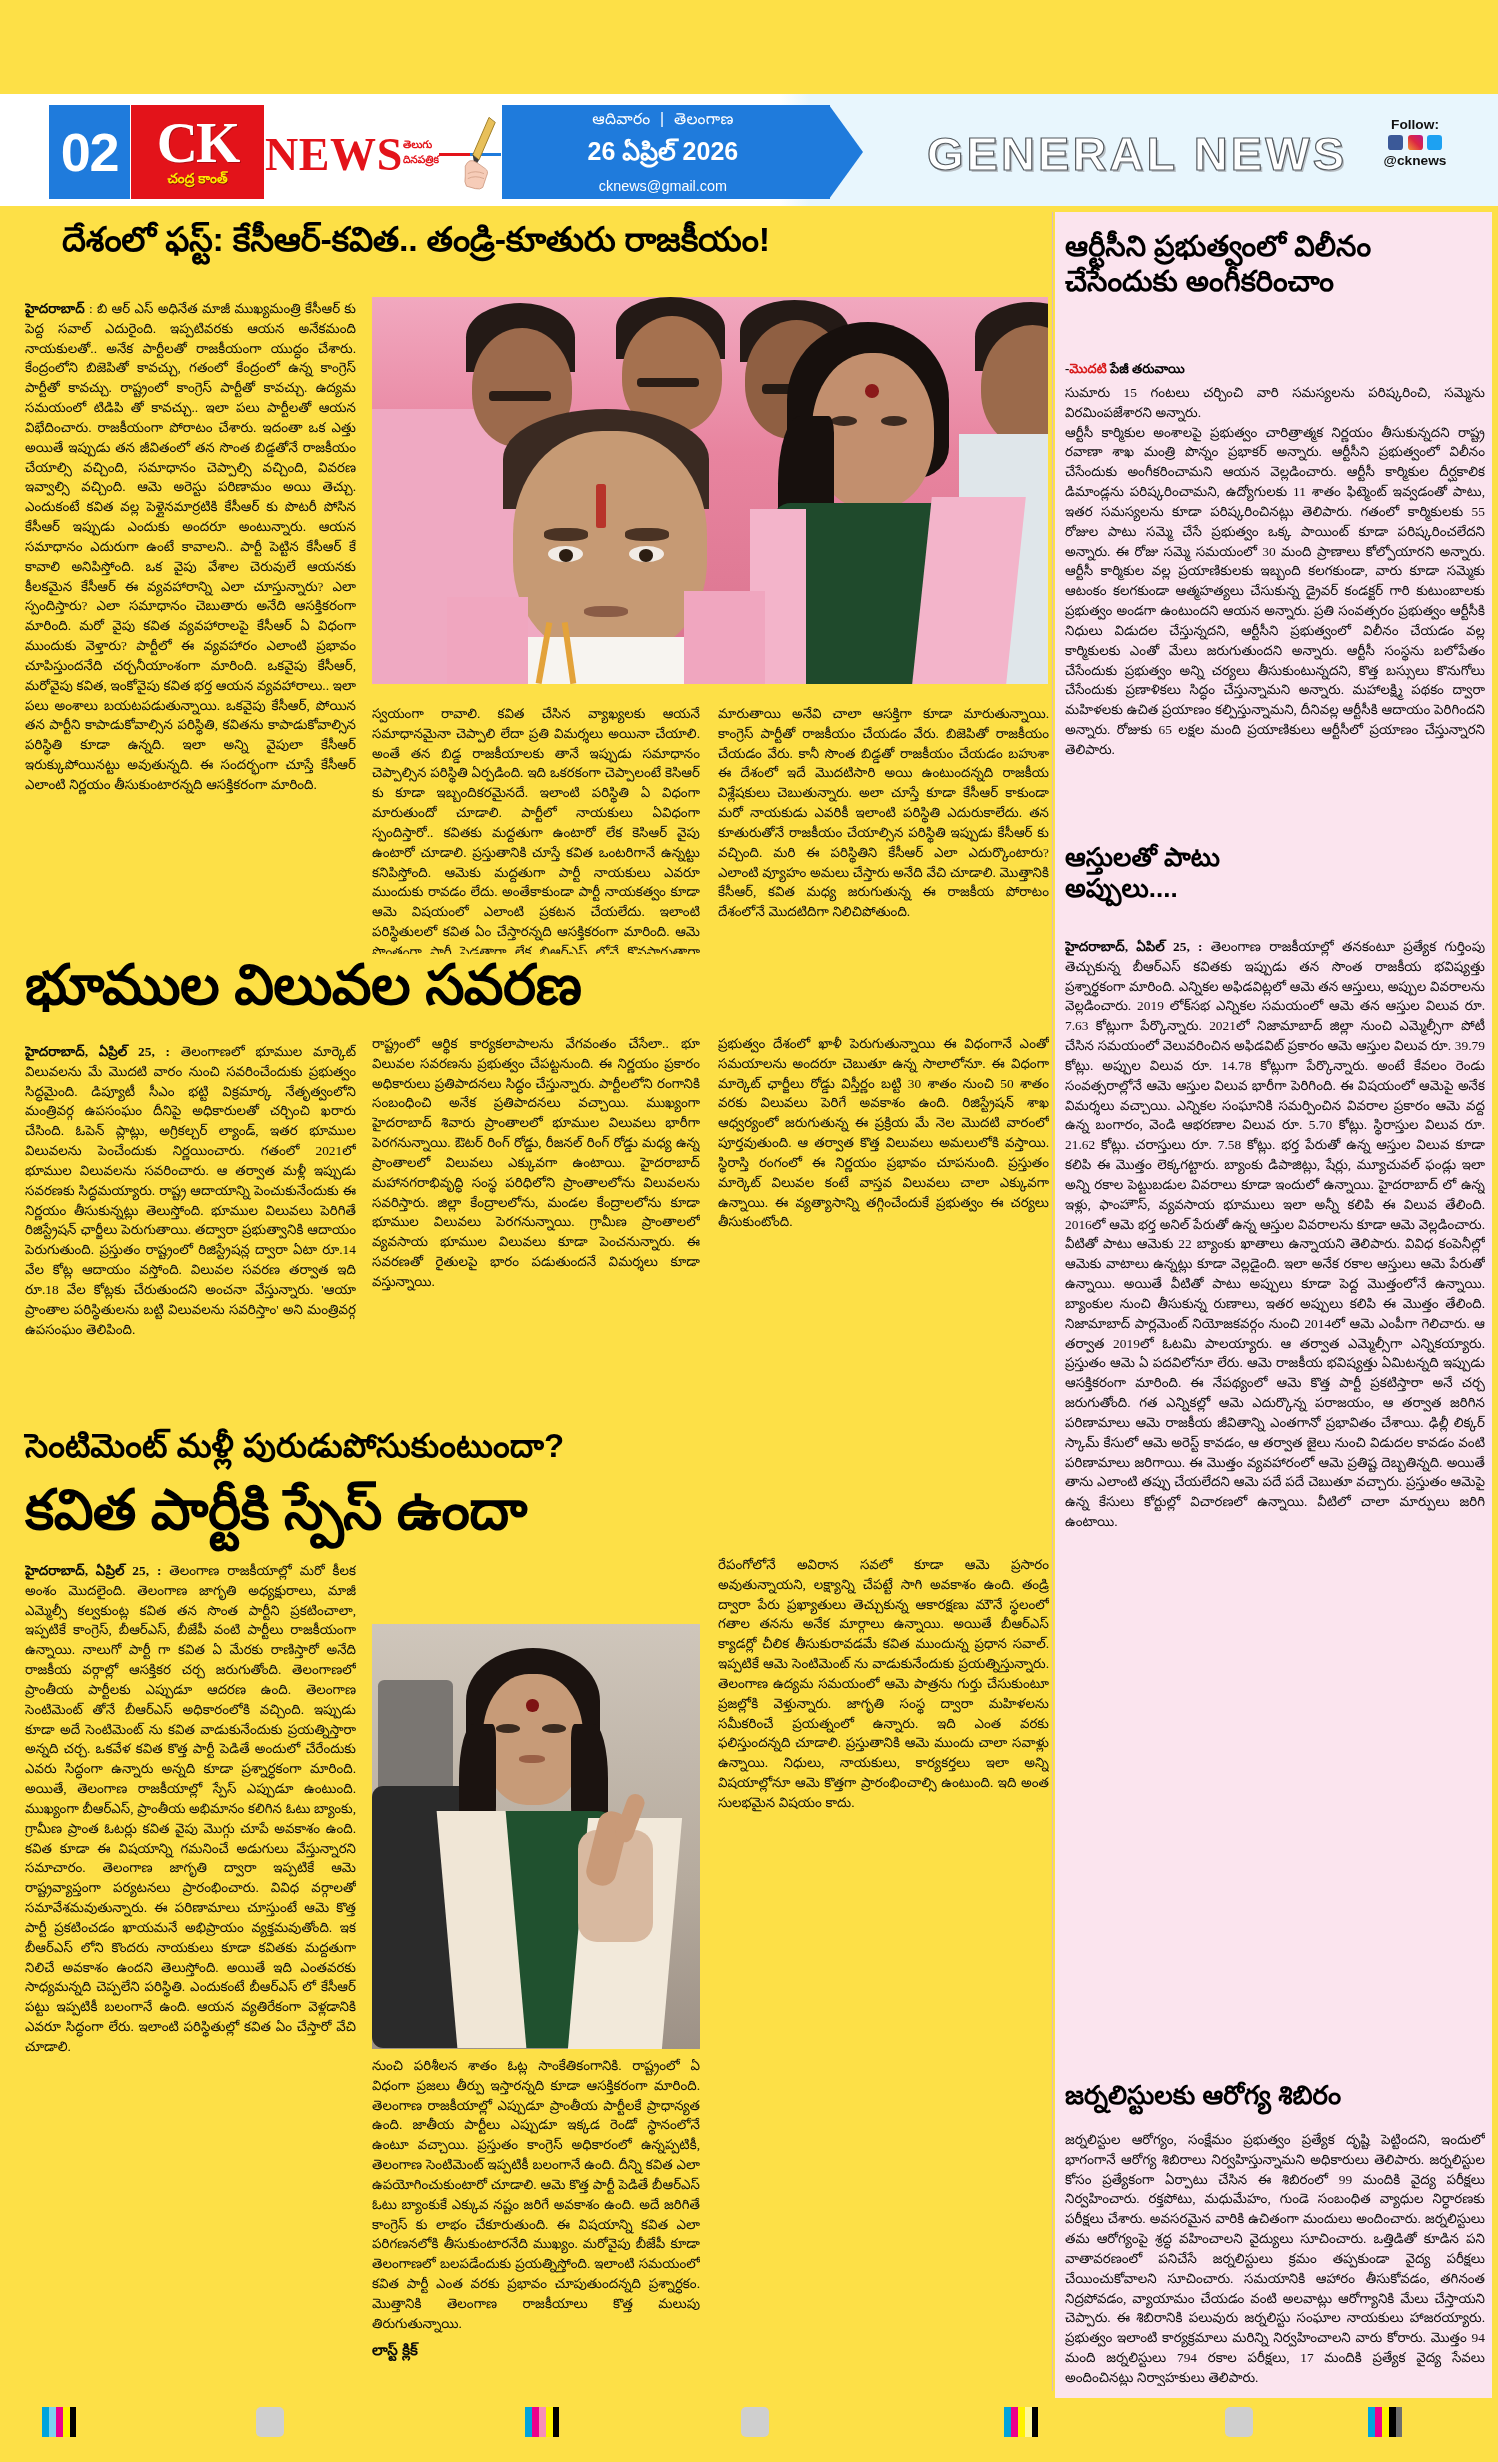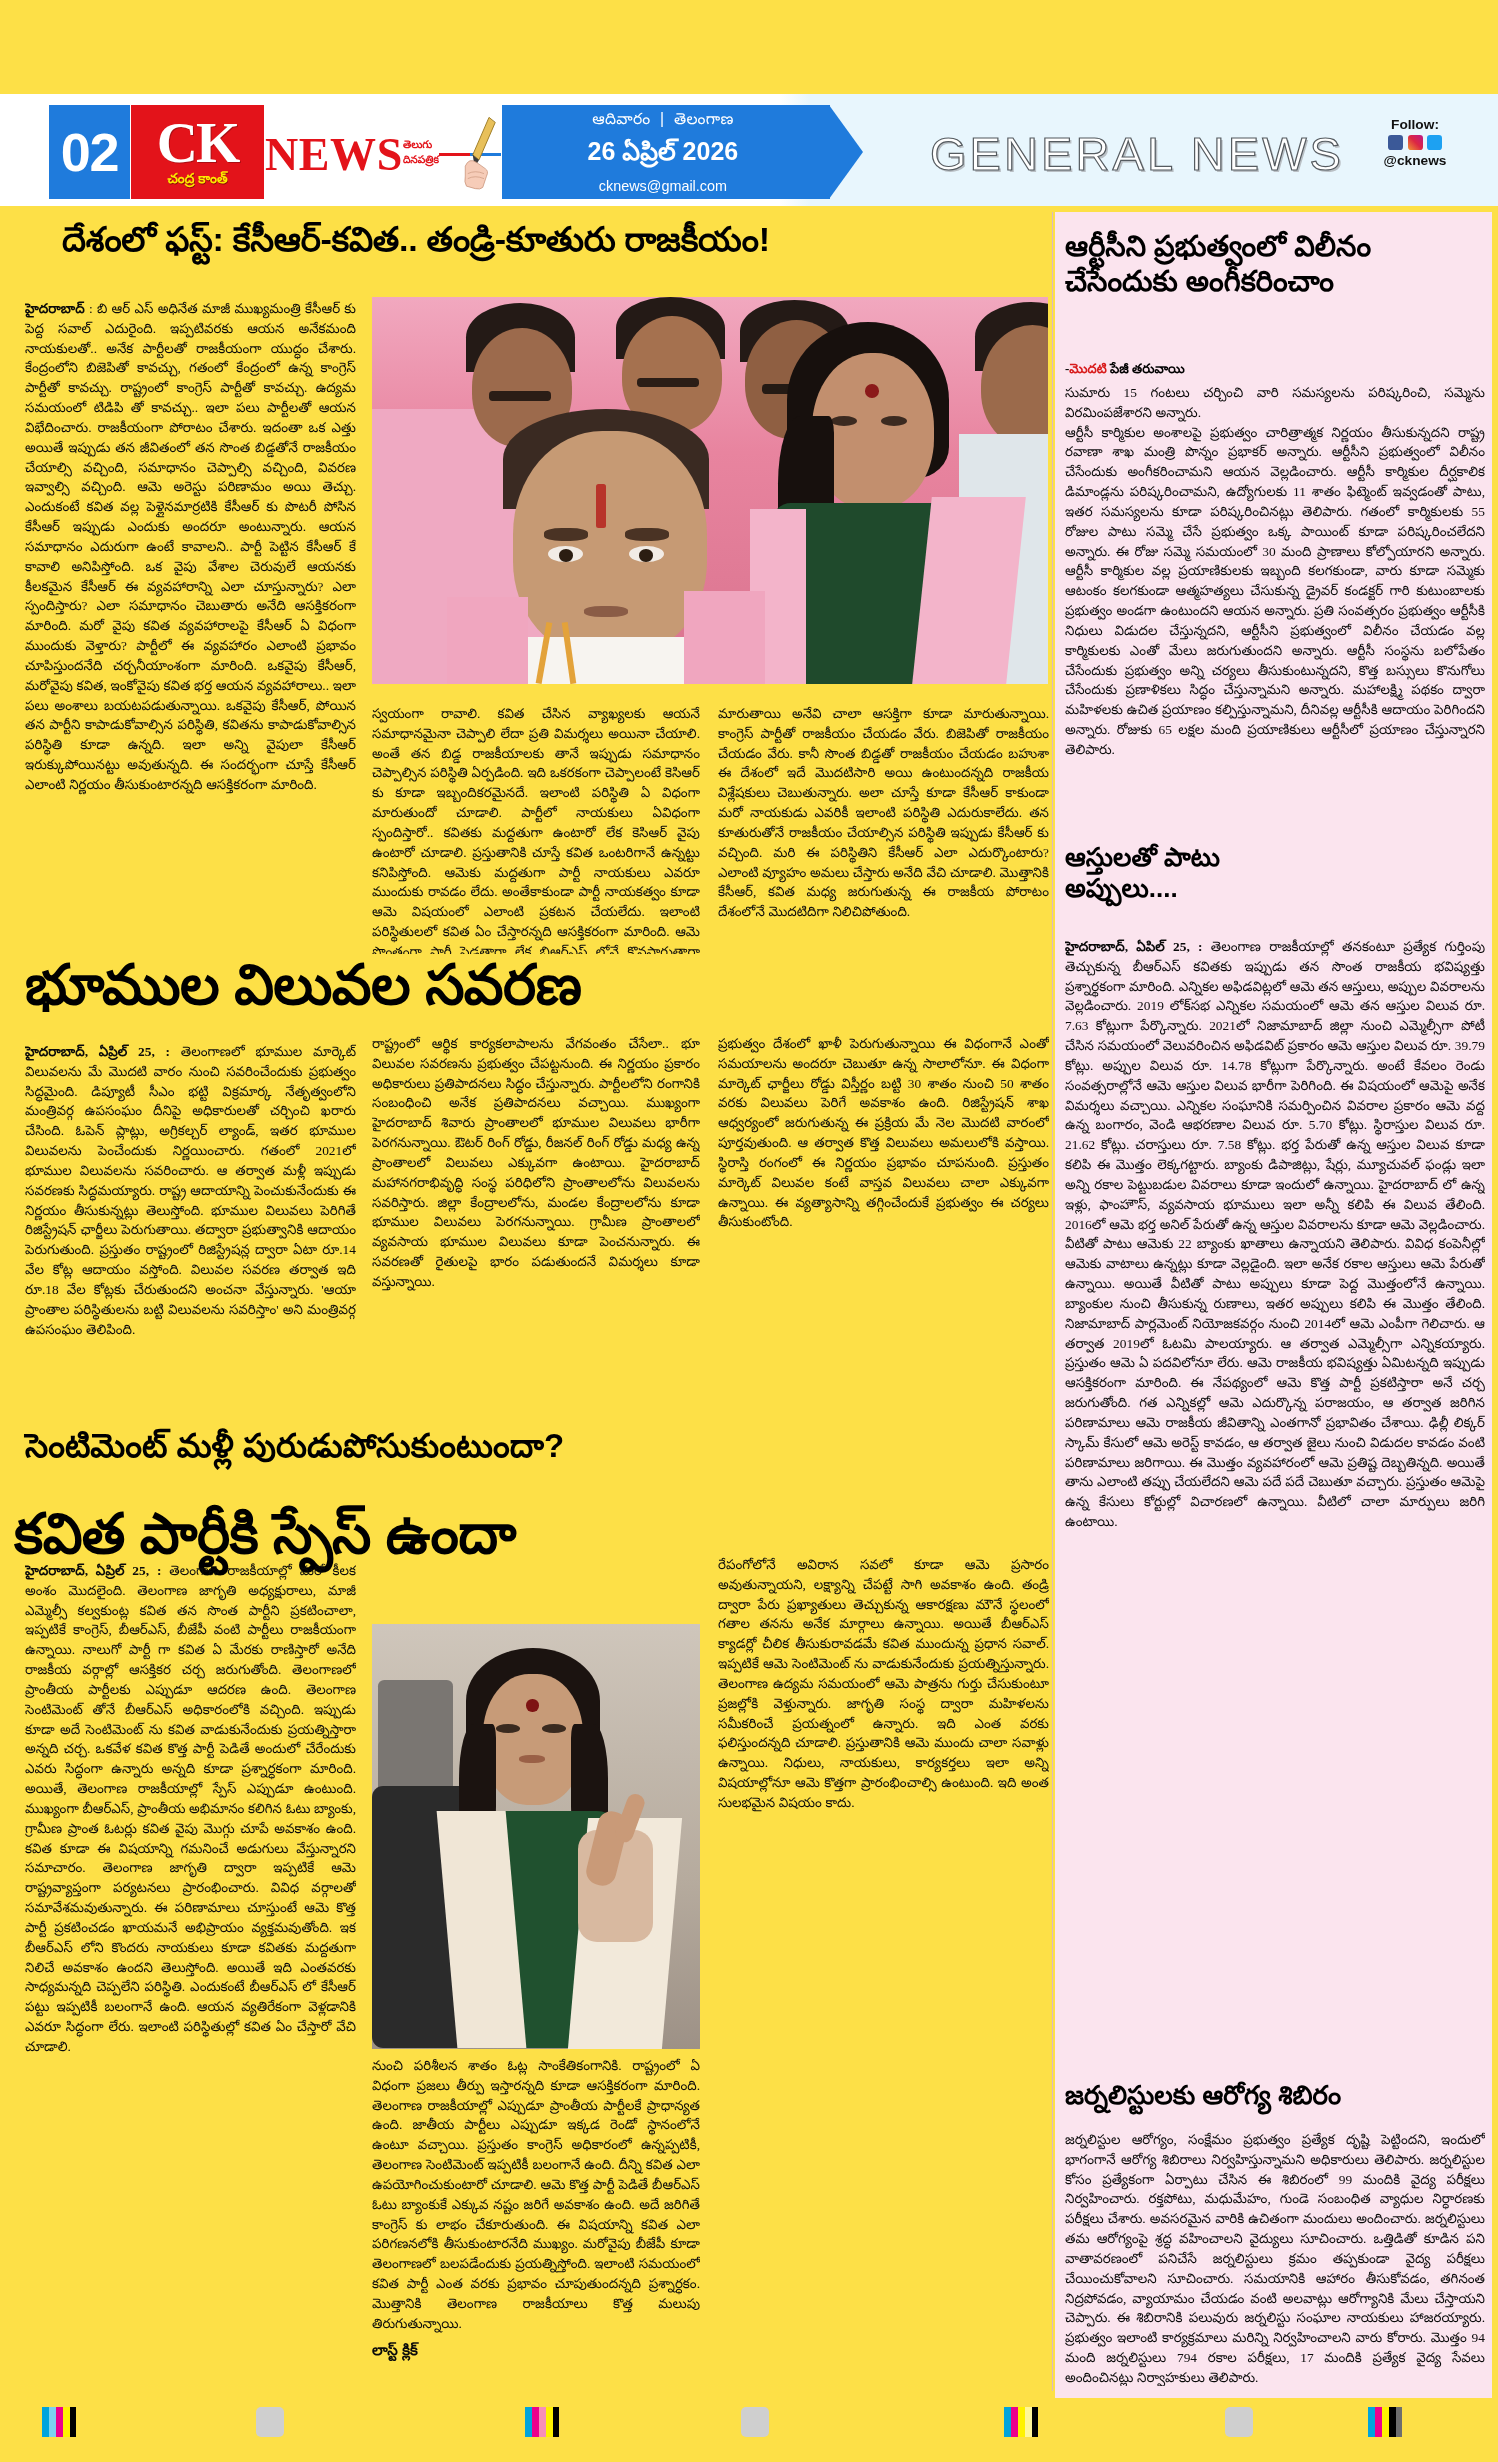--- a/index.html
+++ b/index.html
@@ -102,21 +102,21 @@
     width: 0; height: 0;
     border-top: 47px solid transparent;
     border-bottom: 47px solid transparent;
     border-left: 34px solid #1f7bdc;
   }
   .mh-section {
     position: absolute; left: 862px; top: 25px;
     width: 550px; height: 69px;
     display: flex; align-items: center; justify-content: center;
     font-family: "Liberation Sans", sans-serif;
-    font-size: 47px; font-weight: normal; letter-spacing: 3.1px;
+    font-size: 47px; font-weight: bold; letter-spacing: 3.1px;
     color: #ffffff;
     -webkit-text-stroke: 1.2px #555b60;
     text-shadow: 1.9px 1.9px 0 #b9bfc4;
   }
   .mh-follow {
     position: absolute; left: 1368px; top: 22.5px;
     width: 94px; text-align: center;
     font-family: "Liberation Sans", sans-serif;
   }
   .mh-follow .flw { font-size: 13.7px; color: #111; font-weight: bold; }
@@ -344,21 +344,21 @@
   <div class="body-col" style="position:absolute;left:372px;top:1034px;width:328px;height:353px;overflow:hidden;">
     <span>రాష్ట్రంలో ఆర్థిక కార్యకలాపాలను వేగవంతం చేసేలా.. భూ విలువల సవరణను ప్రభుత్వం చేపట్టనుంది. ఈ నిర్ణయం ప్రకారం అధికారులు ప్రతిపాదనలు సిద్ధం చేస్తున్నారు. పార్టీలలోని రంగానికి సంబంధించి అనేక ప్రతిపాదనలు వచ్చాయి. ముఖ్యంగా హైదరాబాద్ శివారు ప్రాంతాలలో భూముల విలువలు భారీగా పెరగనున్నాయి. ఔటర్ రింగ్ రోడ్డు, రీజనల్ రింగ్ రోడ్డు మధ్య ఉన్న ప్రాంతాలలో విలువలు ఎక్కువగా ఉంటాయి. హైదరాబాద్ మహానగరాభివృద్ధి సంస్థ పరిధిలోని ప్రాంతాలలోను విలువలను సవరిస్తారు. జిల్లా కేంద్రాలలోను, మండల కేంద్రాలలోను కూడా భూముల విలువలు పెరగనున్నాయి. గ్రామీణ ప్రాంతాలలో వ్యవసాయ భూముల విలువలు కూడా పెంచనున్నారు. ఈ సవరణతో రైతులపై భారం పడుతుందనే విమర్శలు కూడా వస్తున్నాయి.</span>
   </div>
 
   <div class="body-col" style="position:absolute;left:718px;top:1034px;width:331px;height:353px;overflow:hidden;">
     <span>ప్రభుత్వం దేశంలో ఖాళీ పెరుగుతున్నాయి ఈ విధంగానే ఎంతో సమయాలను అందరూ చెబుతూ ఉన్న సాలాలోనూ. ఈ విధంగా మార్కెట్ ఛార్జీలు రోడ్డు విస్తీర్ణం బట్టి 30 శాతం నుంచి 50 శాతం వరకు విలువలు పెరిగే అవకాశం ఉంది. రిజిస్ట్రేషన్ శాఖ ఆధ్వర్యంలో జరుగుతున్న ఈ ప్రక్రియ మే నెల మొదటి వారంలో పూర్తవుతుంది. ఆ తర్వాత కొత్త విలువలు అమలులోకి వస్తాయి. స్థిరాస్తి రంగంలో ఈ నిర్ణయం ప్రభావం చూపనుంది. ప్రస్తుతం మార్కెట్ విలువల కంటే వాస్తవ విలువలు చాలా ఎక్కువగా ఉన్నాయి. ఈ వ్యత్యాసాన్ని తగ్గించేందుకే ప్రభుత్వం ఈ చర్యలు తీసుకుంటోంది.</span>
   </div>
 
   <div class="hl-q" style="position:absolute;left:25px;top:1428px;width:1024px;">సెంటిమెంట్ మళ్లీ పురుడుపోసుకుంటుందా?</div>
 
-  <div class="hl-huge" style="position:absolute;left:14px;top:1480px;width:1024px;margin-top:24px;">కవిత పార్టీకి స్పేస్ ఉందా</div>
+  <div class="hl-huge" style="position:absolute;left:25px;top:1480px;width:1024px;">కవిత పార్టీకి స్పేస్ ఉందా</div>
 
   <div class="photo" style="left:372px;top:1624px;width:328px;height:425px;background:#b3a79a;">
     <div style="position:absolute;inset:0;background:linear-gradient(180deg,#cfc6bb 0%,#b6ab9e 60%,#9d9186 100%);"></div>
     <div style="position:absolute;left:6.2px;top:56px;width:75px;height:269px;background:#7a7672;border-radius:6.2px;"></div>
     <div style="position:absolute;left:0;top:162px;width:112px;height:262px;background:#2b2b2b;border-radius:11.2px;"></div>
     <div style="position:absolute;left:94px;top:24px;width:134px;height:106px;background:#1b1310;border-radius:50% 50% 15% 15%;"></div>
     <div style="position:absolute;left:111px;top:50px;width:100px;height:131px;background:#c79b78;border-radius:46% 46% 44% 44%;"></div>
     <div style="position:absolute;left:154px;top:75px;width:12.5px;height:12.5px;border-radius:50%;background:#7e1414;"></div>
     <div style="position:absolute;left:124px;top:100px;width:24px;height:8.7px;border-radius:50%;background:#3a2a1f;"></div>
     <div style="position:absolute;left:170px;top:100px;width:24px;height:8.7px;border-radius:50%;background:#3a2a1f;"></div>

